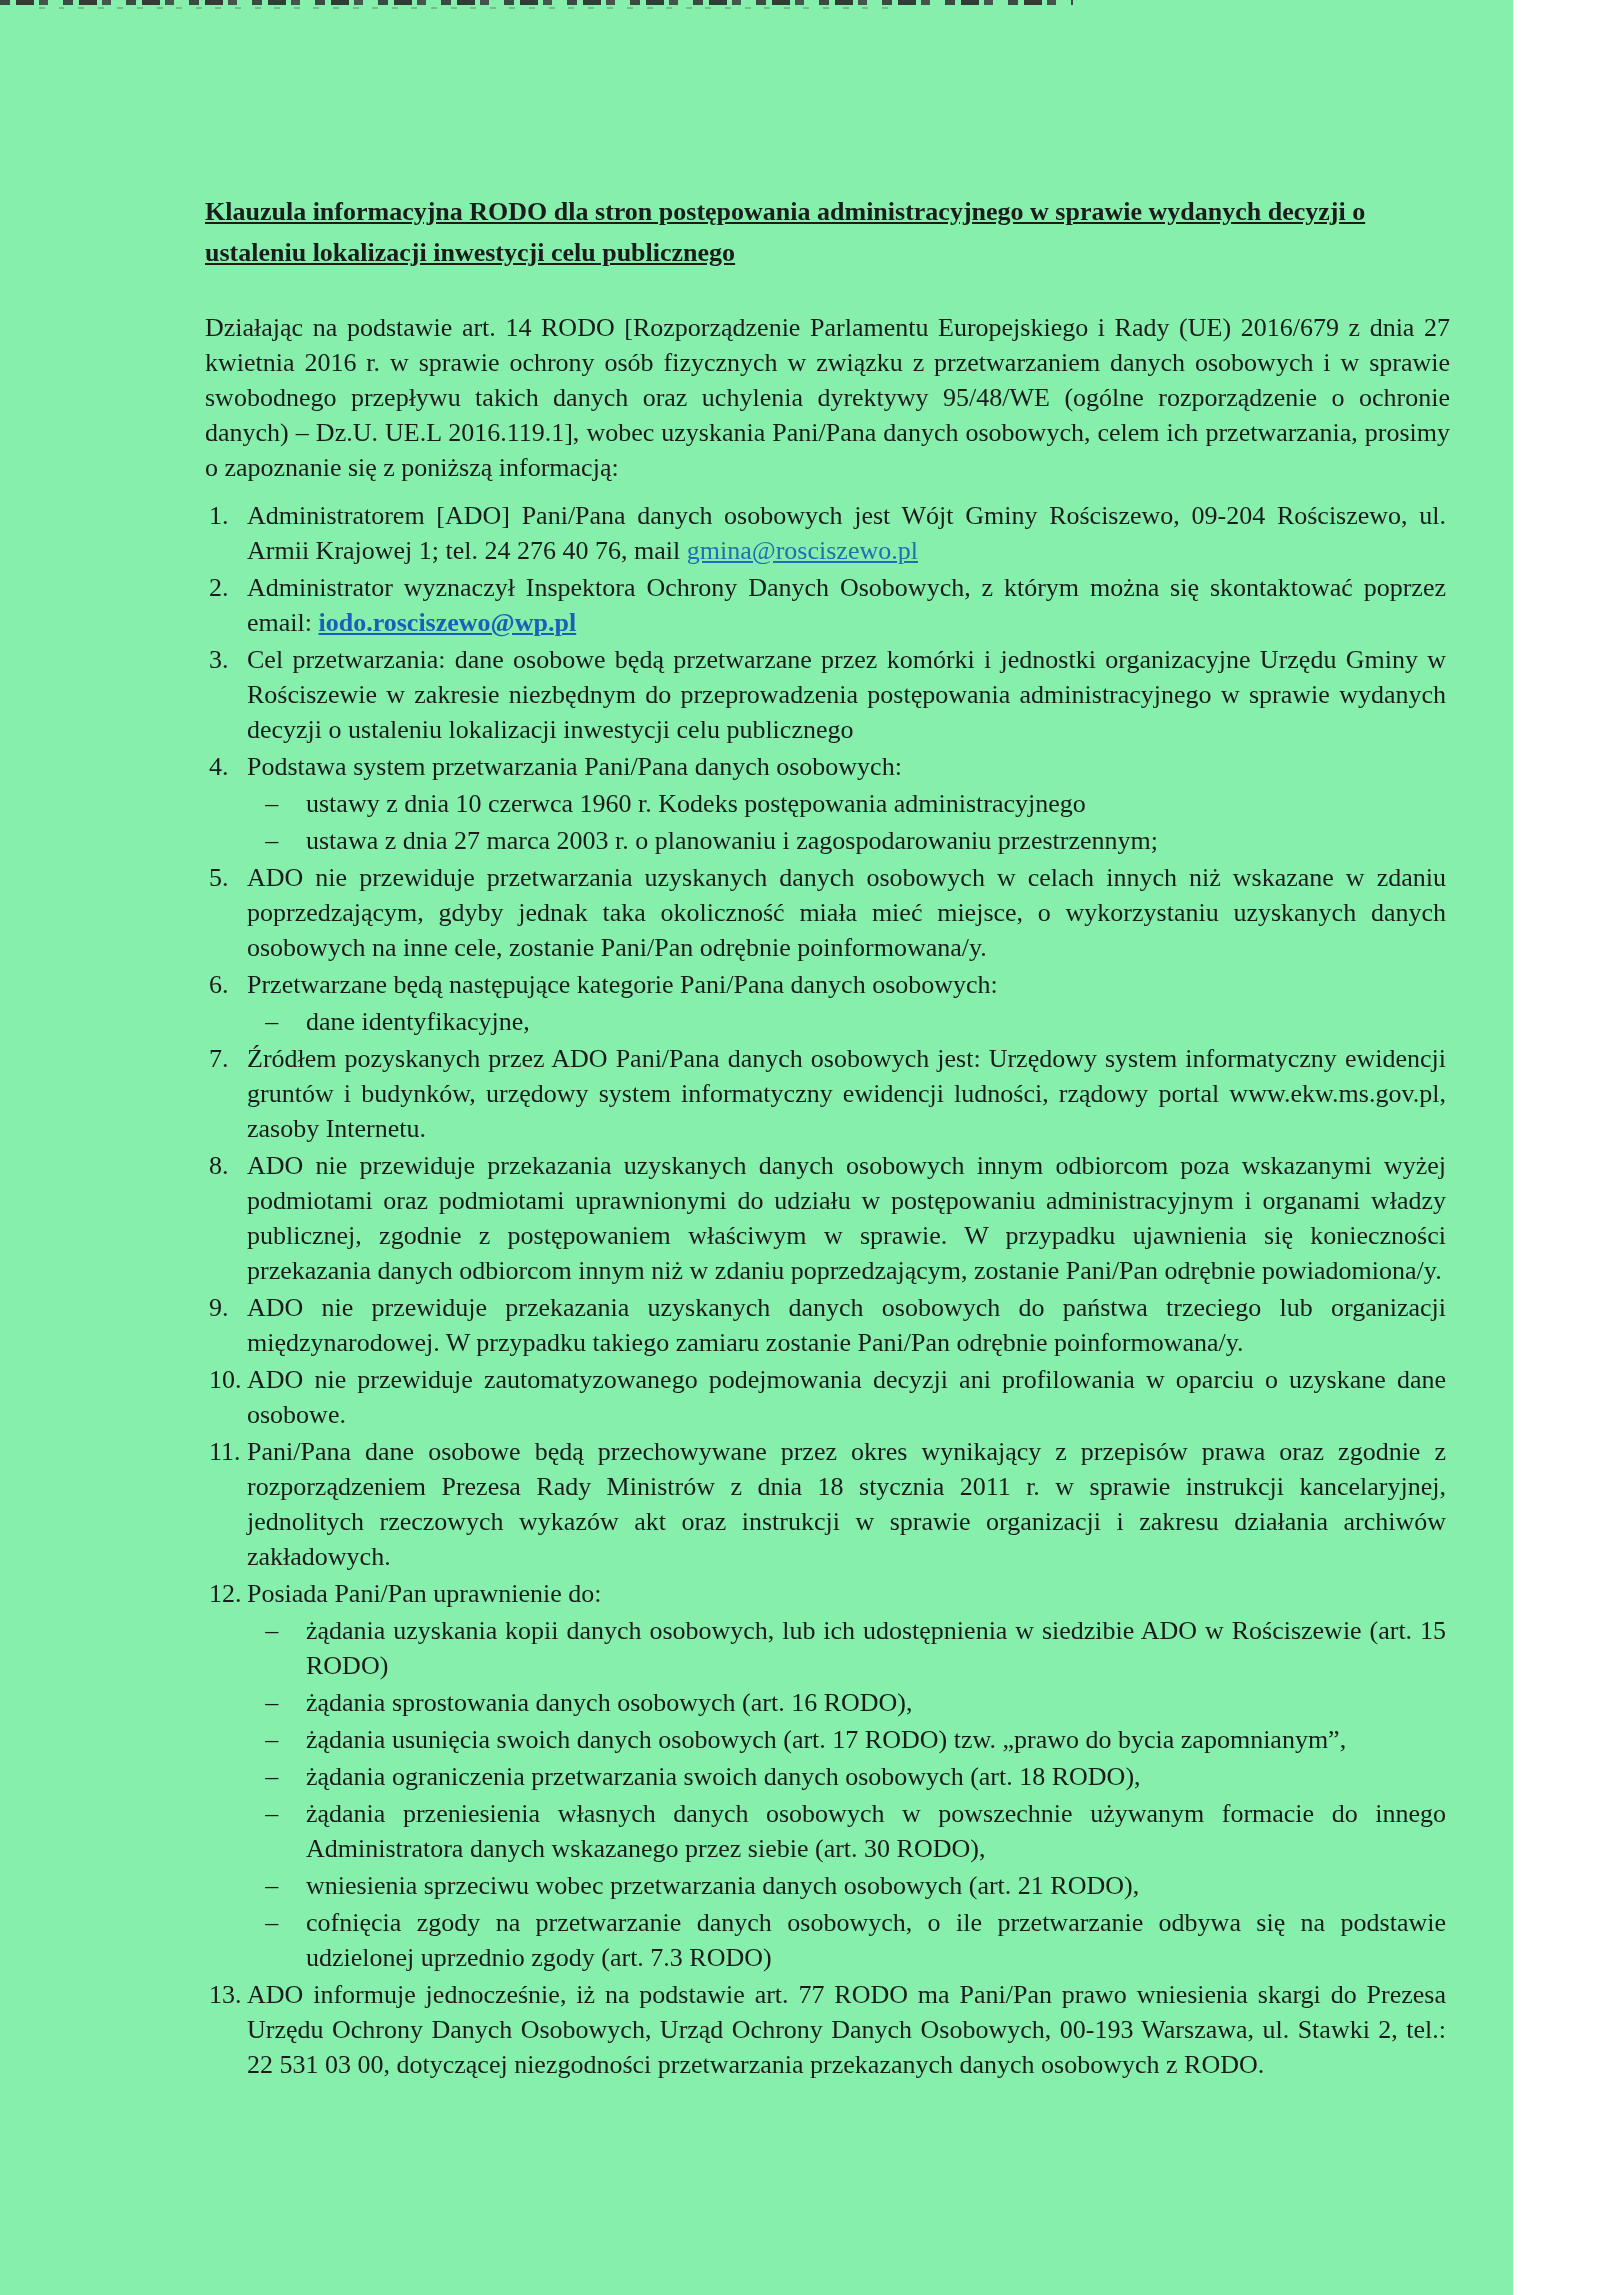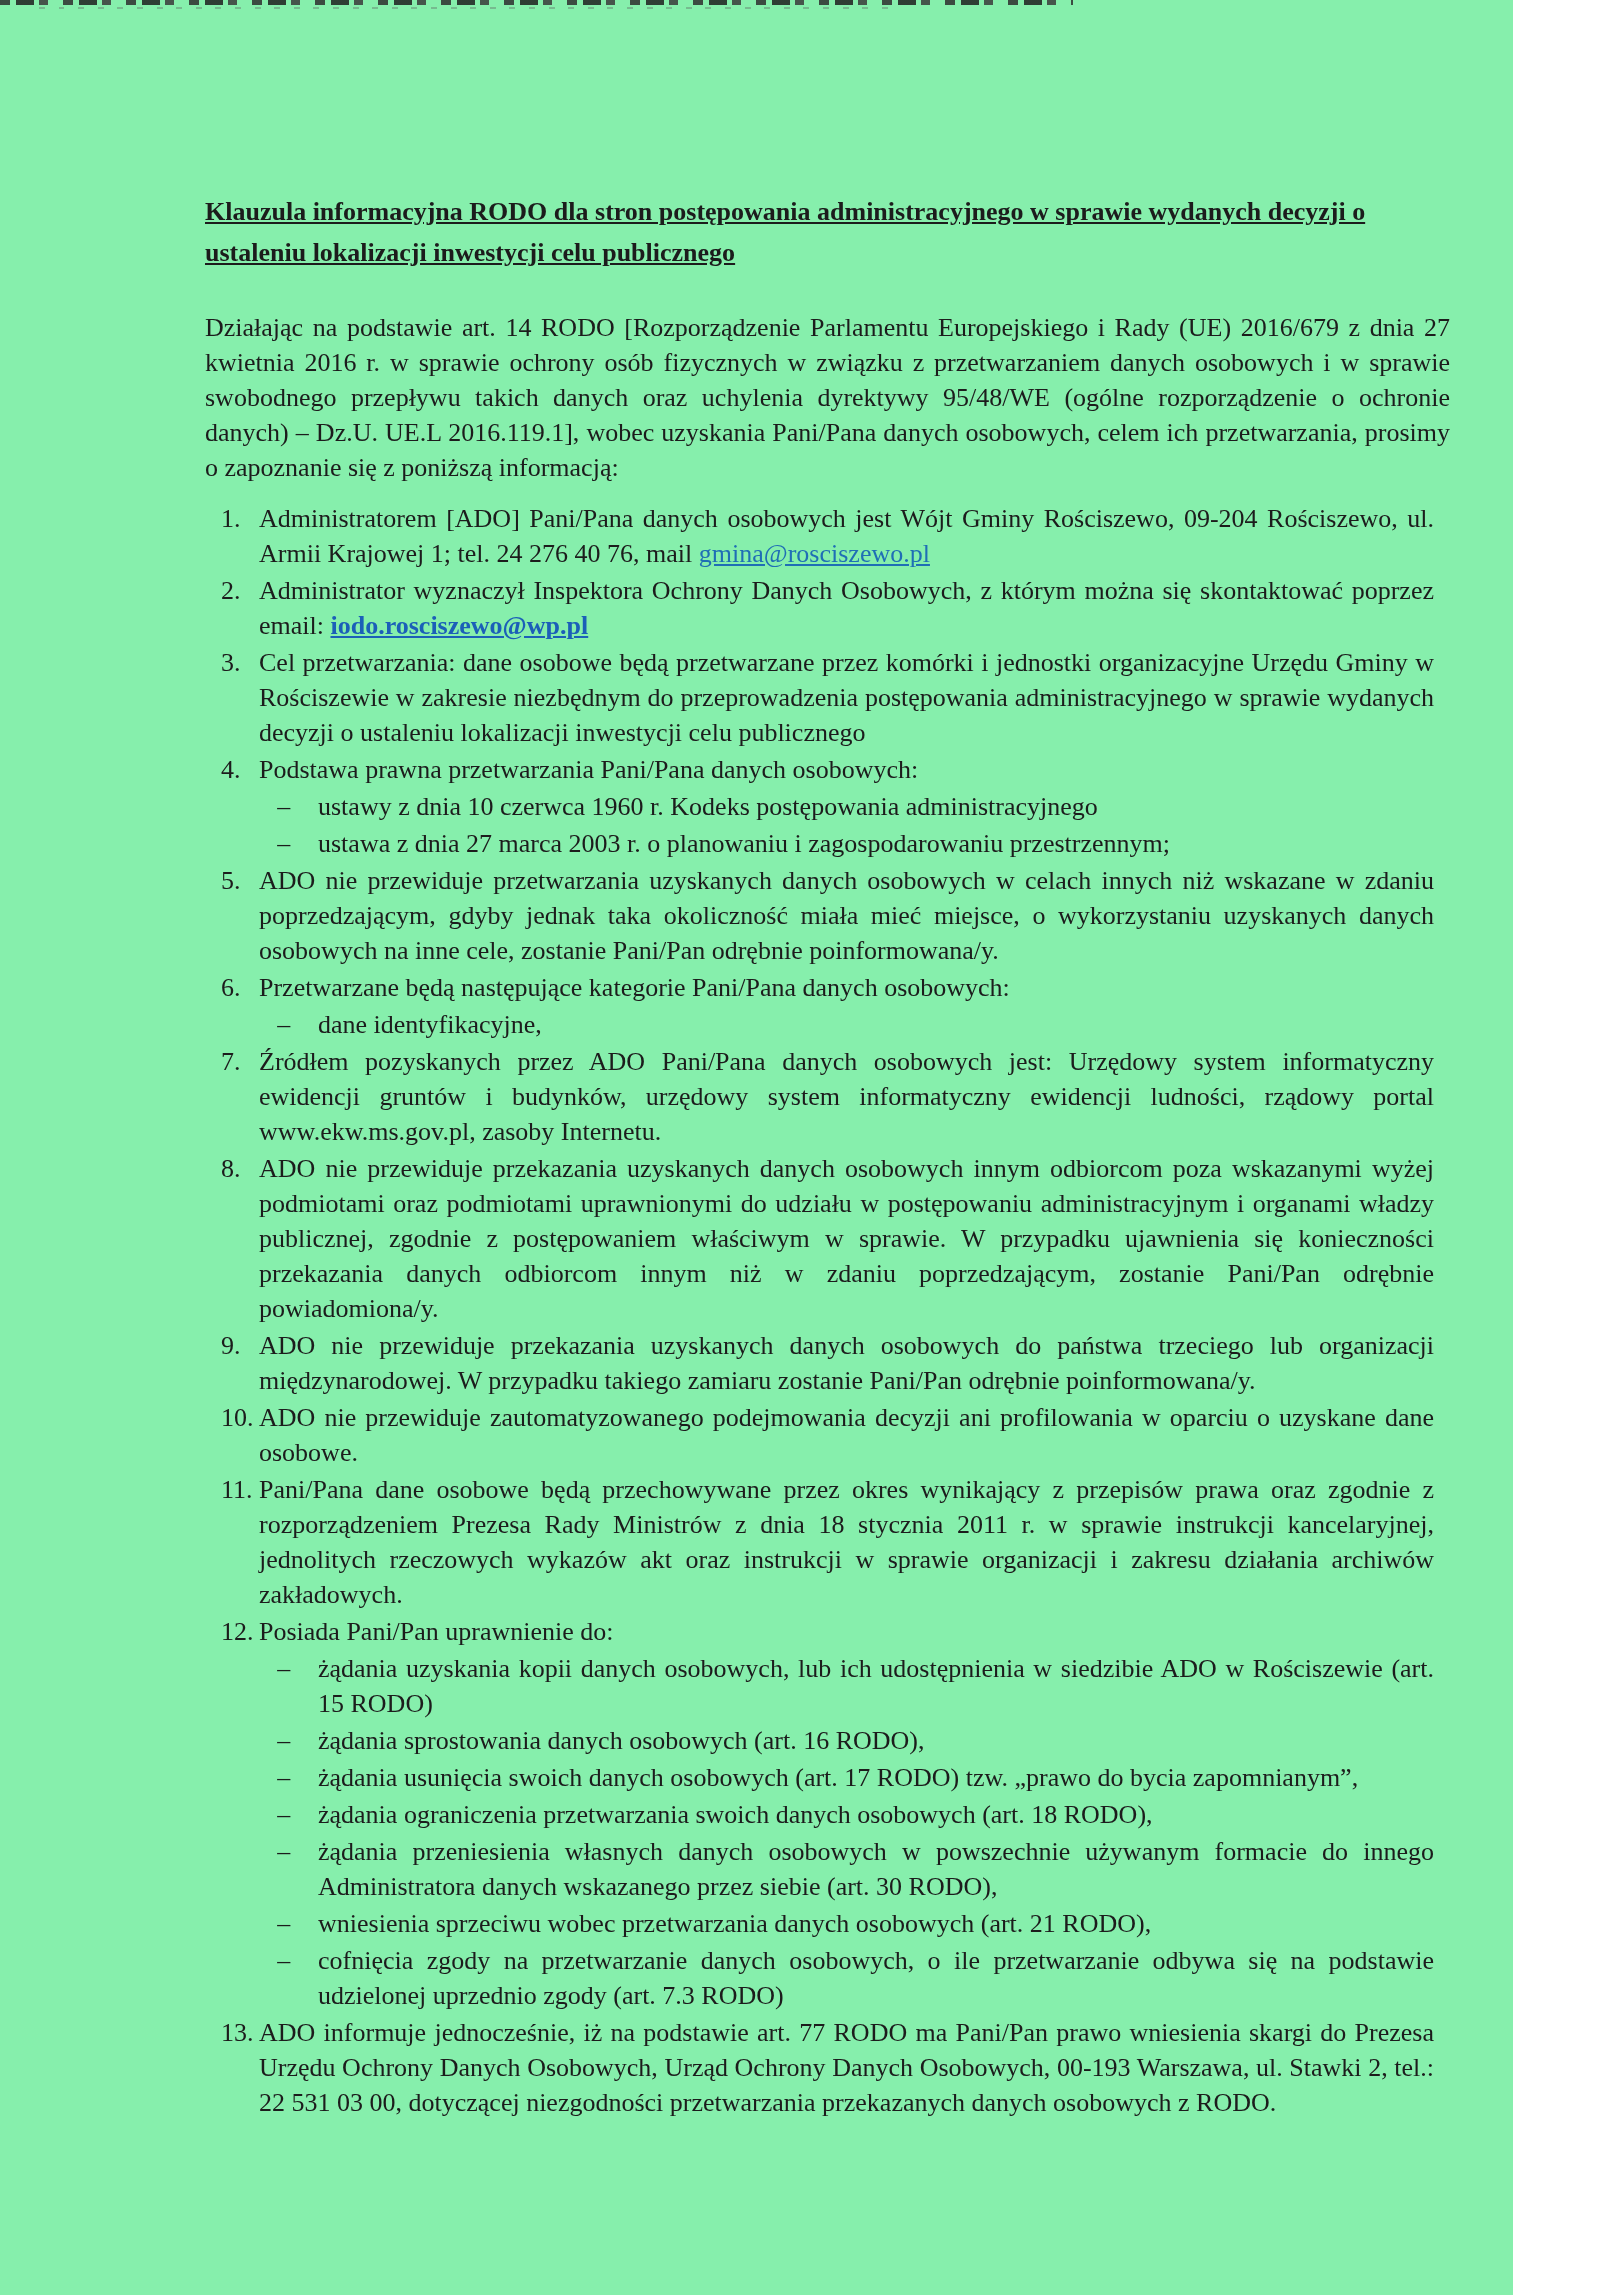--- a/index.html
+++ b/index.html
@@ -47,21 +47,21 @@
   .doc-title .title-line {
     display: block;
     text-decoration: underline;
   }
   .intro {
     margin: 0 0 13px 0;
     text-align: justify;
   }
   ol.rodo-list {
     list-style: none;
-    margin: 16px; padding: 0;
+    margin: 4px; padding: 0;
     counter-reset: item;
   }
   ol.rodo-list > li {
     position: relative;
     padding-left: 38px;
     text-align: justify;
     counter-increment: item;
     margin-top: 2px;
   }
   ol.rodo-list > li::before {
@@ -116,21 +116,21 @@
 
       <li>
         <span>Administrator wyznaczył Inspektora Ochrony Danych Osobowych, z którym można się skontaktować poprzez email: </span><a class="email-link bold">iodo.rosciszewo@wp.pl</a>
       </li>
 
       <li>
         <span>Cel przetwarzania: dane osobowe będą przetwarzane przez komórki i jednostki organizacyjne Urzędu Gminy w Rościszewie w zakresie niezbędnym do przeprowadzenia postępowania administracyjnego w sprawie wydanych decyzji o ustaleniu lokalizacji inwestycji celu publicznego</span>
       </li>
 
       <li>
-        <span>Podstawa prawna przetwarzania Pani/Pana danych osobowych:</span>
+        <span>Podstawa system przetwarzania Pani/Pana danych osobowych:</span>
         <ul class="sub-list">
           <li><span>ustawy z dnia 10 czerwca 1960 r. Kodeks postępowania administracyjnego</span></li>
           <li><span>ustawa z dnia 27 marca 2003 r. o planowaniu i zagospodarowaniu przestrzennym;</span></li>
         </ul>
       </li>
 
       <li>
         <span>ADO nie przewiduje przetwarzania uzyskanych danych osobowych w celach innych niż wskazane w zdaniu poprzedzającym, gdyby jednak taka okoliczność miała mieć miejsce, o wykorzystaniu uzyskanych danych osobowych na inne cele, zostanie Pani/Pan odrębnie poinformowana/y.</span>
       </li>
 

